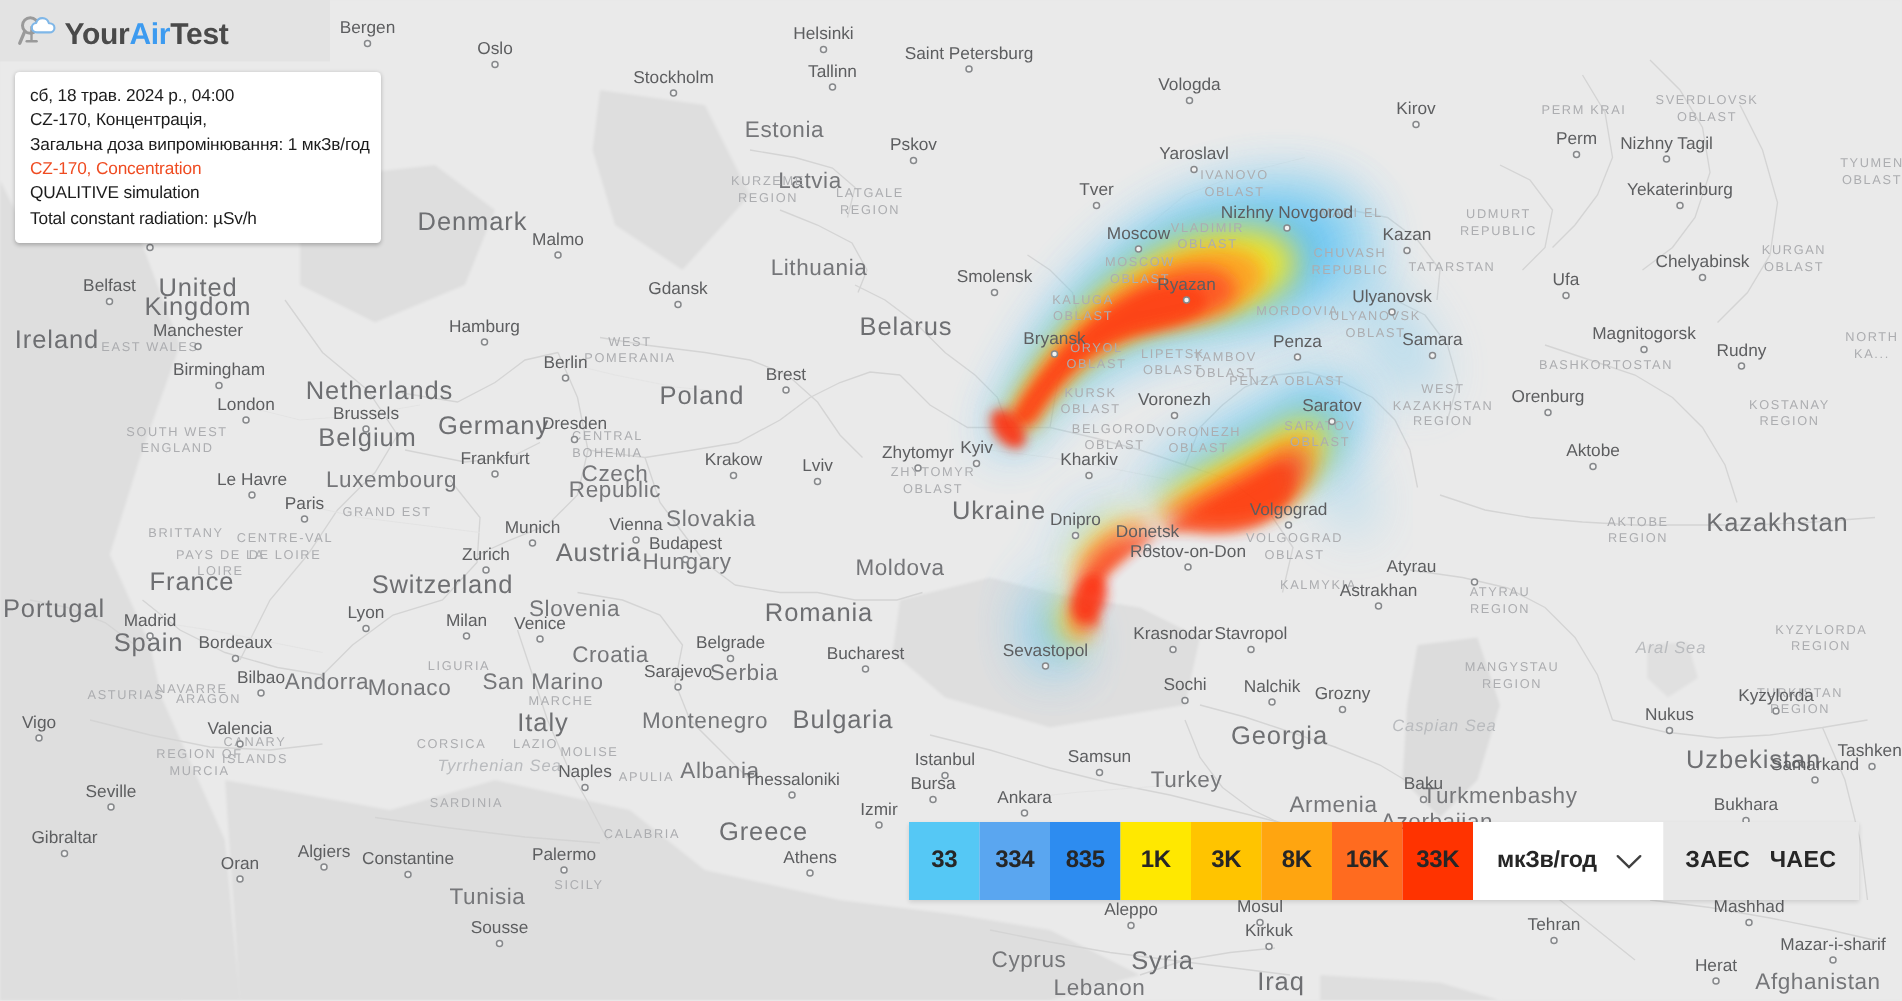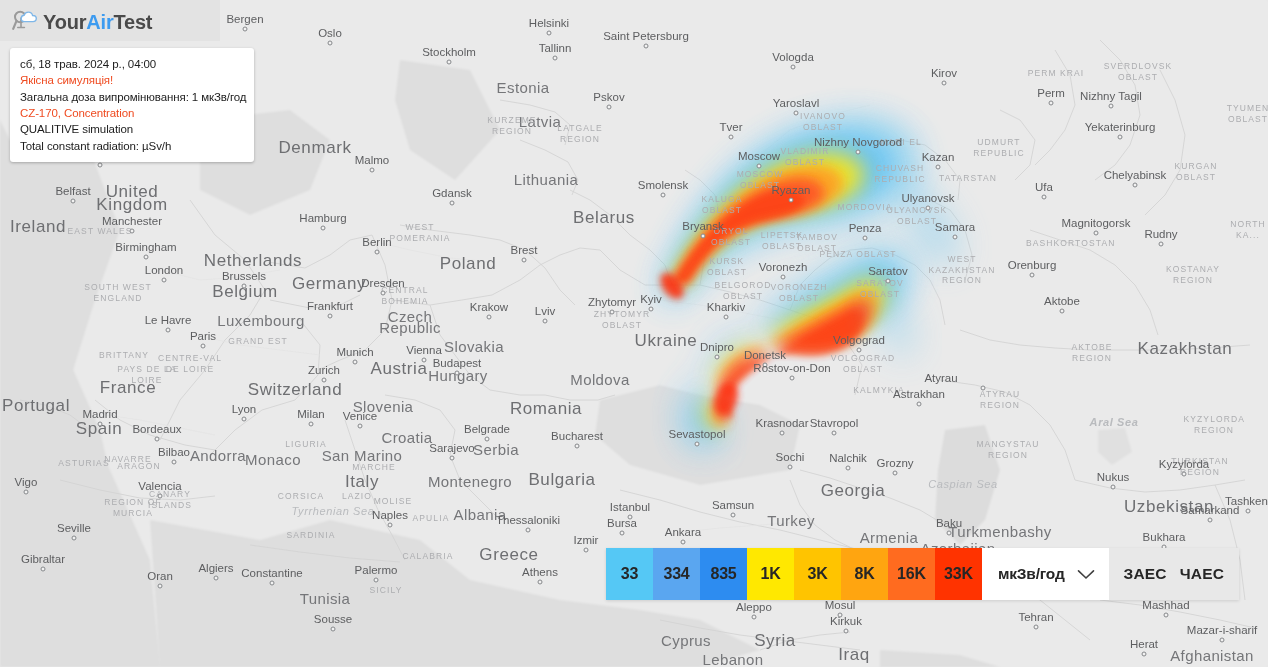--- a/index.html
+++ b/index.html
@@ -403,21 +403,21 @@
       <div class="maplabel lbl-region" style="left: 622px; top: 320px; max-width: 78px; white-space: normal;">ZHYTOMYR OBLAST</div>
       <div class="maplabel lbl-region" style="left: 1200px; top: 467px; max-width: 78px; white-space: normal;">TURKISTAN REGION</div>
       <div class="maplabel lbl-region" style="left: 1214px; top: 425px; max-width: 78px; white-space: normal;">KYZYLORDA REGION</div>
       <div class="maplabel lbl-region" style="left: 1008px; top: 450px; max-width: 78px; white-space: normal;">MANGYSTAU REGION</div>
       <div class="maplabel lbl-region" style="left: 1092px; top: 353px; max-width: 78px; white-space: normal;">AKTOBE REGION</div>
       <div class="maplabel lbl-region" style="left: 1000px; top: 400px; max-width: 78px; white-space: normal;">ATYRAU REGION</div>
       <div class="maplabel lbl-region" style="left: 1248px; top: 114px; max-width: 78px; white-space: normal;">TYUMEN OBLAST</div>
       <div class="maplabel lbl-water" style="left: 55px; top: 153px;">North Sea</div>
       <div class="maplabel lbl-water" style="left: 333px; top: 511px;">Tyrrhenian Sea</div>
       <div class="maplabel lbl-water" style="left: 963px; top: 484px;">Caspian Sea</div>
-      <div class="maplabel lbl-water" style="left: 1114px; top: 422px; font-weight: bold;">Aral Sea</div>
+      <div class="maplabel lbl-water" style="left: 1114px; top: 432px;">Aral Sea</div>
       <div class="maplabel lbl-city" style="left: 245px; top: 19px;">Bergen</div>
       <div class="citydot" style="left: 245px; top: 29px;"></div>
       <div class="maplabel lbl-city" style="left: 330px; top: 33px;">Oslo</div>
       <div class="citydot" style="left: 330px; top: 43px;"></div>
       <div class="maplabel lbl-city" style="left: 449px; top: 52px;">Stockholm</div>
       <div class="citydot" style="left: 449px; top: 62px;"></div>
       <div class="maplabel lbl-city" style="left: 549px; top: 23px;">Helsinki</div>
       <div class="citydot" style="left: 549px; top: 33px;"></div>
       <div class="maplabel lbl-city" style="left: 555px; top: 48px;">Tallinn</div>
       <div class="citydot" style="left: 555px; top: 58px;"></div>
@@ -638,21 +638,21 @@
       <path d="M12.6 13.6c-2 0-3.4-1.5-3.4-3.2 0-1.6 1.2-3 2.9-3.1.5-1.9 2.2-3.2 4.2-3.2 2.1 0 3.9 1.5 4.3 3.4h.3c1.9 0 3.4 1.4 3.4 3.1 0 1.7-1.5 3-3.4 3z" fill="#ffffff" stroke="#7fb7e8" stroke-width="1.4" stroke-linejoin="round"></path>
     </svg>
   </span>
   <span class="logotext">
     <span class="lg-dark">Your</span><span class="lg-blue">Air</span><span class="lg-dark">Test</span>
   </span>
 </div>
 
 <div id="info-panel">
   <div class="row">сб, 18 трав. 2024 р., 04:00</div>
-  <div class="row accent">Якісна симуляція!</div>
+  <div class="row">CZ-170, Концентрація,</div>
   <div class="row">Загальна доза випромінювання: 1 мкЗв/год</div>
   <div class="row accent">CZ-170, Concentration</div>
   <div class="row">QUALITIVE simulation</div>
   <div class="row">Total constant radiation: µSv/h</div>
 </div>
 
 <div id="legend-bar">
   <div id="swatches" style="display:flex">
       <div class="swatch" style="background: rgb(85, 200, 245);">33</div>
       <div class="swatch" style="background: rgb(90, 166, 240);">334</div>

